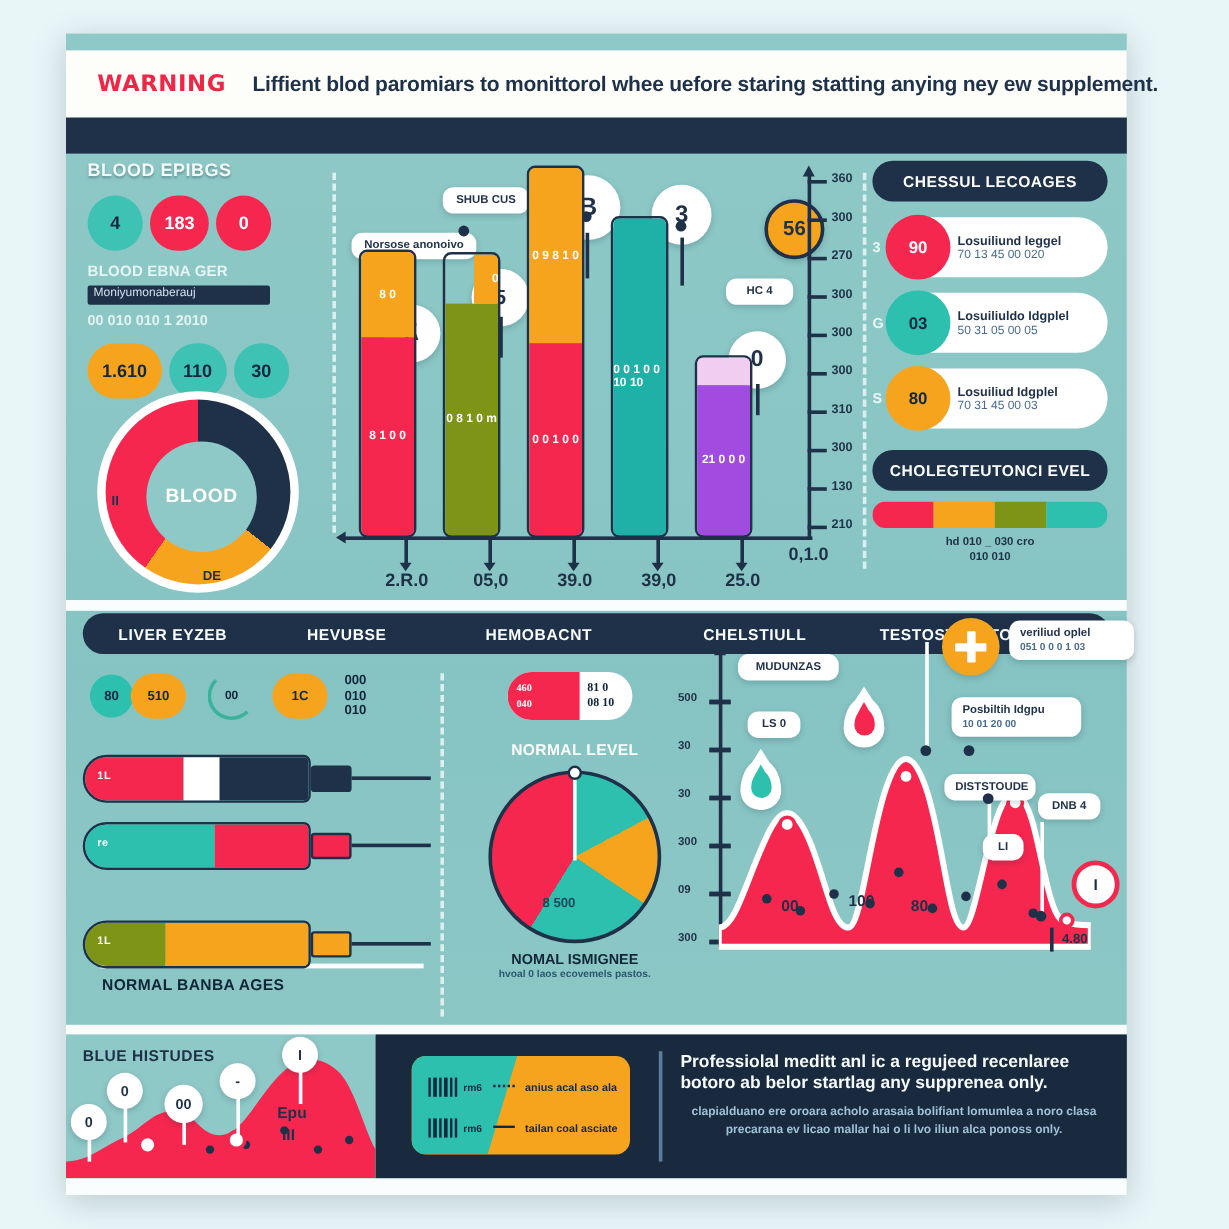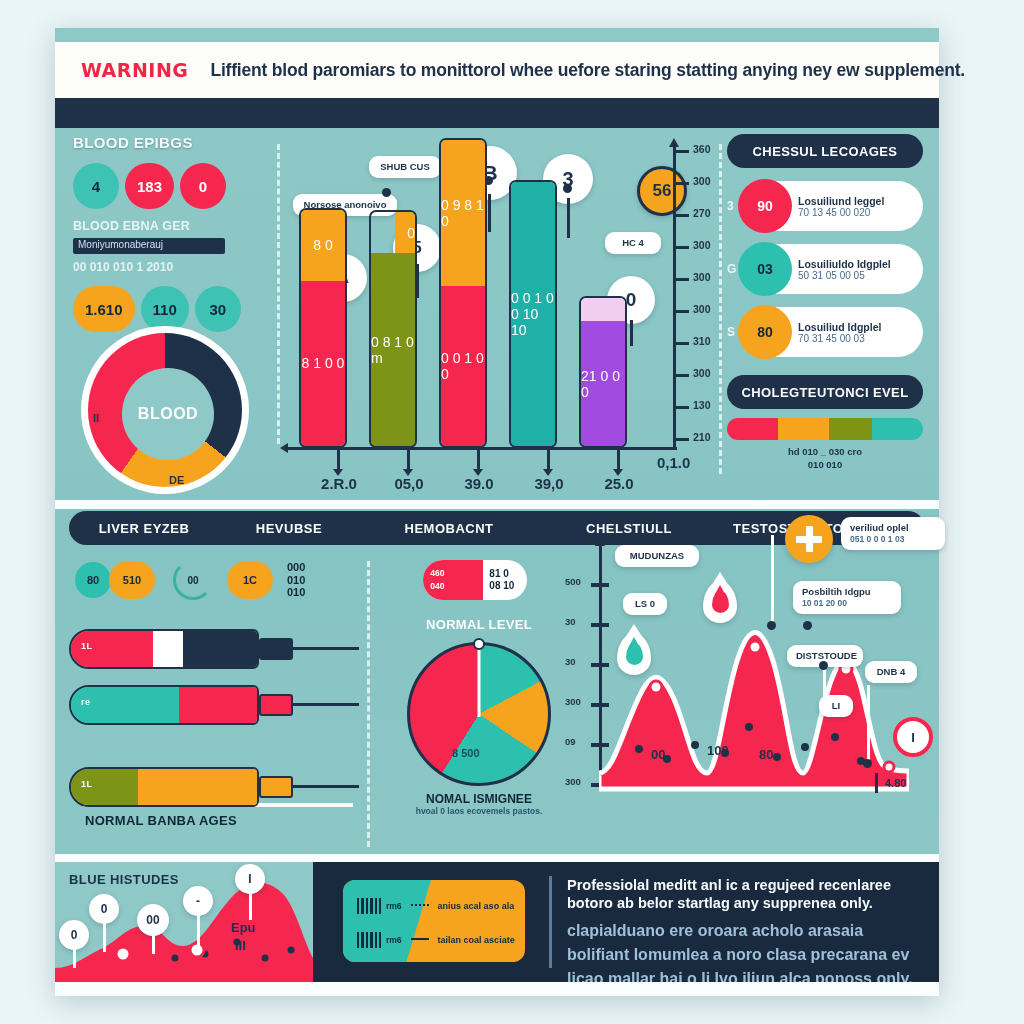--- a/index.html
+++ b/index.html
@@ -69,21 +69,21 @@
 
   .vdash { position:absolute; border-left:3px dashed #e9f7f7; opacity:.85; }
 
   
   #chart { position:absolute; left:230px; top:8px; width:420px; height:356px; }
   #bars { position:absolute; left:14px; bottom:44px; height:268px; width:356px;
           display:flex; align-items:flex-end; gap:22px; }
   .bar { width:48px; border:2.5px solid #1e3149; border-radius:7px; overflow:hidden;
          display:flex; flex-direction:column; position:relative; }
   .seg { width:100%; display:flex; align-items:center; justify-content:center;
-         color:#fff; font-size:14px; font-weight:normal; }
+         color:#fff; font-size:10px; font-weight:bold; }
   .axis-x { position:absolute; left:0; bottom:42px; width:392px; height:3px; background:#1e3149; }
   .axis-x::before { content:""; position:absolute; left:-5px; top:-4px;
          border-top:5px solid transparent; border-bottom:5px solid transparent;
          border-right:8px solid #1e3149; }
   .tick-down { position:absolute; bottom:22px; width:3px; height:20px; background:#1e3149; }
   .tick-down::after { content:""; position:absolute; left:-4px; bottom:-6px;
          border-left:5px solid transparent; border-right:5px solid transparent;
          border-top:7px solid #1e3149; }
   .xlab { position:absolute; bottom:0px; color:#1e3149; font-weight:bold; font-size:15px;
           transform:translateX(-50%); }
@@ -238,21 +238,21 @@
   .combo-row { position:absolute; left:14px; display:flex; align-items:center; gap:5px; }
   .barcode { display:flex; gap:2px; align-items:flex-end; height:16px; }
   .barcode i { display:block; width:2px; height:16px; background:#13293f; }
   .barcode i:nth-child(2){ width:3px; }
   .barcode i:nth-child(4){ width:3px; }
   .combo-key { color:#13293f; font-size:8.5px; font-weight:bold; }
   .combo-val { color:#13293f; font-size:9px; font-weight:bold; }
   #disc-div { position:absolute; left:236px; top:14px; width:3px; height:92px; background:#5b7d9c; }
   #disclaimer { position:absolute; left:254px; top:14px; width:356px; }
   #disc-title { color:#f5fbff; font-size:14.5px; font-weight:bold; line-height:1.25; }
-  #disc-body  { margin-top:7px; color:#9fc1d8; font-size:16px; font-weight:bold; line-height:1.5; }
+  #disc-body  { margin-top:7px; color:#9fc1d8; font-size:10px; font-weight:bold; line-height:1.5;text-align:center; }
   #foot-strip { position:absolute; left:0; top:954px; width:100%; height:14px; background:#fafdfd; }
 </style>
 </head>
 <body>
 
 <div id="poster">
 
   <div id="warn-bar">
     <span id="warn-word">WARNING</span>
     <span id="warn-text">Liffient blod paromiars to monittorol whee uefore staring statting anying ney ew supplement.</span>
@@ -450,21 +450,21 @@
       <div style="position:relative;width:40px;height:40px;margin-left:8px;">
         <div style="position:absolute;inset:0;border-radius:50%;border:3px solid #3bb39a;border-top-color:transparent;border-right-color:transparent;"></div>
         <div style="position:absolute;left:50%;top:50%;transform:translate(-50%,-50%);font-size:10px;font-weight:bold;color:#11263c;">00</div>
       </div>
       <div class="mini-ovl" style="background:#f6a41e;margin-left:4px;">1C</div>
       <div style="margin-left:4px;">
         <div class="mini-num">000</div>
         <div class="mini-num">010</div>
         <div class="mini-num">010</div>
       </div>
-      <div id="capsule" style="margin-left:108px;">
+      <div id="capsule" style="margin-left:108px;font-family:Liberation Serif, serif;">
         <div class="cap-l"></div>
         <div class="cap-lbl">
           <div>460</div>
           <div>040</div>
         </div>
         <div class="cap-num">
           <div>81 0</div>
           <div>08 10</div>
         </div>
       </div>

